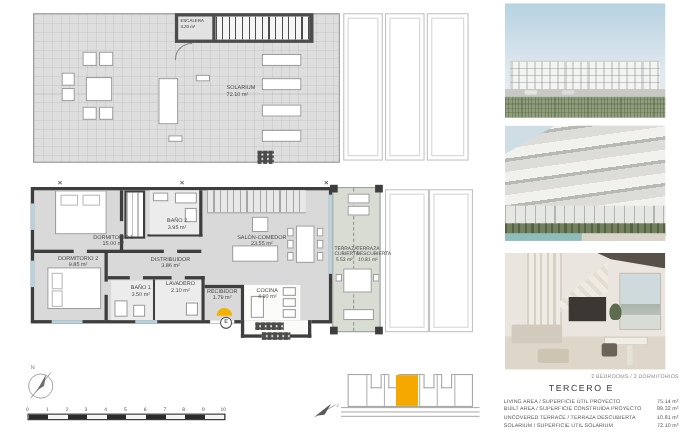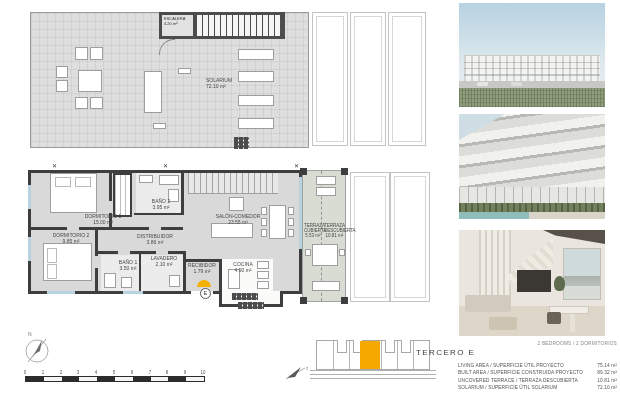--- a/index.html
+++ b/index.html
@@ -320,21 +320,21 @@
     <div class="abs" style="left:58px;top:40px;width:34px;height:22px;background:#3b3732;"></div>
     <div class="abs" style="left:6px;bottom:24px;width:46px;height:17px;background:#d2cbbd;border-radius:2px;"></div>
     <div class="abs" style="left:30px;bottom:6px;width:28px;height:13px;background:#cdc4b1;border-radius:2px;"></div>
     <div class="abs" style="left:95px;top:46px;width:11px;height:15px;background:#5f6b4f;border-radius:50% 50% 40% 40%;"></div>
     <div class="abs" style="right:16px;bottom:22px;width:38px;height:6px;background:#f0ede7;border:1px solid #cfc9bd;"></div>
     <div class="abs" style="right:30px;bottom:4px;width:5px;height:18px;background:#e6e2d8;"></div>
     <div class="abs" style="right:44px;bottom:12px;width:14px;height:12px;background:#6b6258;border-radius:2px;"></div>
   </div>
 
   <div class="abs" style="left:440px;top:341px;width:177px;text-align:right;font-size:4.8px;color:#8a8a8a;letter-spacing:.2px;">2 BEDROOMS / 2 DORMITORIOS</div>
-  <div class="abs" style="left:416px;top:348px;width:177px;text-align:left;font-size:8px;color:#3a3a3a;letter-spacing:1.4px;">TERCERO  E</div>
+  <div class="abs" style="left:440px;top:348px;width:177px;text-align:center;font-size:8px;color:#3a3a3a;letter-spacing:1.4px;">TERCERO  E</div>
   <div class="abs" style="left:458px;top:360px;width:159px;">
     <div class="legend-row">
       <span>LIVING AREA / SUPERFICIE ÚTIL PROYECTO</span>
       <span>75.14 m²</span>
     </div>
     <div class="legend-row">
       <span>BUILT AREA / SUPERFICIE CONSTRUIDA PROYECTO</span>
       <span>89.32 m²</span>
     </div>
     <div class="legend-row">

